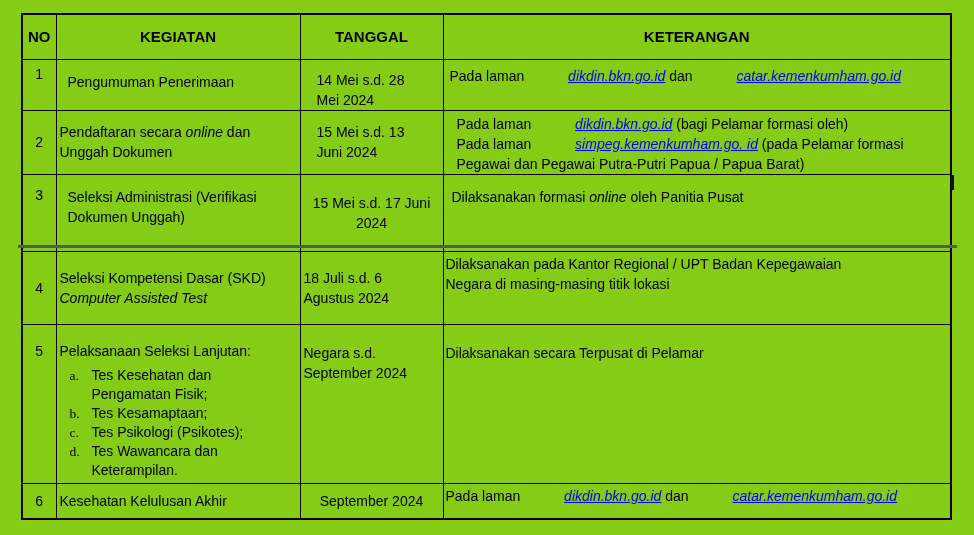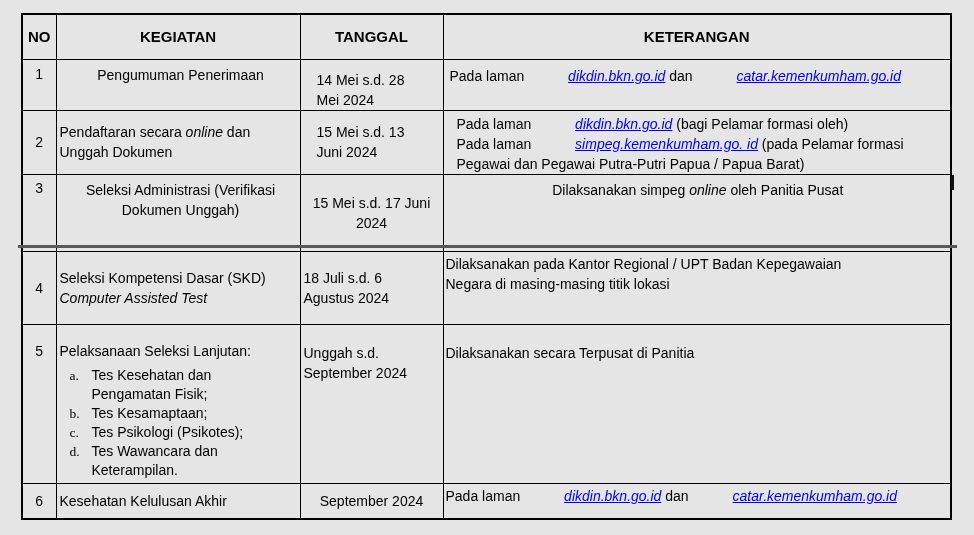--- a/index.html
+++ b/index.html
@@ -1,21 +1,21 @@
 <!DOCTYPE html>
 <html><head>
 <meta charset="utf-8">
 <style>
   html,body{margin:0;padding:0;}
   body{
     width:974px;height:535px;background:#ffffff;position:relative;
     font-family:"Liberation Sans","DejaVu Sans",sans-serif;color:#000;
     overflow:hidden;
   }
-  .page{position:absolute;left:0;top:0;width:974px;height:535px;background:#e5e5e5;}
+  .page{position:absolute;left:0;top:0;width:974px;height:535px;background:#84cc16;}
 
   table.schedule{
     position:absolute;left:21px;top:13px;width:929px;
     border-collapse:collapse;table-layout:fixed;
     border:2px solid #000;
   }
   th,td{border:1px solid #000;padding:0;overflow:hidden;}
   th{
     font-weight:bold;font-size:15px;text-align:center;vertical-align:middle;
     font-family:"Liberation Sans","DejaVu Sans",sans-serif;
@@ -35,21 +35,21 @@
   .padl13{padding-left:13px;}
   .padl16{padding-left:16px;}
   .padl2{padding-left:2px;}
   .padr6{padding-right:6px;}
 
   
   .v-top{vertical-align:top;}
   .v-mid{vertical-align:middle;}
   .pt2{padding-top:2px;}
   .pt3{padding-top:3px;}
-  .pt5{padding-top:5px;text-align:center;}
+  .pt5{padding-top:12px;}
   .pt6{padding-top:6px;}
   .pt10{padding-top:10px;margin-top:10px;}
   .pt16{padding-top:16px;}
   .pt18{padding-top:18px;}
 
   
   .abc-list{margin-top:5px;margin-left:10px;}
   .abc-item{display:flex;line-height:19px;}
   .mk{flex:none;width:22px;font-family:"Liberation Serif","DejaVu Serif",serif;font-size:13.5px;}
   .lt{width:176px;}
@@ -113,21 +113,21 @@
         <td class="c-center v-top pt5">3</td>
         <td class="v-top pt5 padl11 padr6">
             <div class="ln"><span>Seleksi Administrasi (Verifikasi</span></div>
             <div class="ln"><span>Dokumen Unggah)</span></div>
           </td>
         <td class="v-mid c-center">
             <div class="ln"><span>15 Mei s.d. 17 Juni</span></div>
             <div class="ln"><span>2024</span></div>
           </td>
         <td class="v-top pt5 padl8 padr6">
-            <div class="ln"><span>Dilaksanakan simpeg </span><span class="it">online</span><span> oleh Panitia Pusat</span></div>
+            <div class="ln"><span>Dilaksanakan formasi </span><span class="it">online</span><span> oleh Panitia Pusat</span></div>
           </td>
       </tr>
       <tr style="height:73px">
         <td class="c-center v-mid">4</td>
         <td class="v-mid padl3 padr6">
             <div class="ln"><span>Seleksi Kompetensi Dasar (SKD)</span></div>
             <div class="ln"><span class="it">Computer Assisted Test</span></div>
           </td>
         <td class="v-mid padl3">
             <div class="ln"><span>18 Juli s.d. 6</span></div>
@@ -157,25 +157,25 @@
                 <span class="mk">c.</span>
                 <span class="lt">Tes Psikologi (Psikotes);</span>
               </div>
               <div class="abc-item">
                 <span class="mk">d.</span>
                 <span class="lt">Tes Wawancara dan Keterampilan.</span>
               </div>
             </div>
         </td>
         <td class="v-top pt18 padl3">
-            <div class="ln"><span>Unggah s.d.</span></div>
+            <div class="ln"><span>Negara s.d.</span></div>
             <div class="ln"><span>September 2024</span></div>
           </td>
         <td class="v-top pt18 padl2 padr6">
-            <div class="ln"><span>Dilaksanakan secara Terpusat di Panitia</span></div>
+            <div class="ln"><span>Dilaksanakan secara Terpusat di Pelamar</span></div>
           </td>
       </tr>
       <tr style="height:36px">
         <td class="c-center v-mid">6</td>
         <td class="v-mid padl3 padr6">
             <div class="ln"><span>Kesehatan Kelulusan Akhir</span></div>
           </td>
         <td class="v-mid c-center">
             <div class="ln"><span>September 2024</span></div>
           </td>

